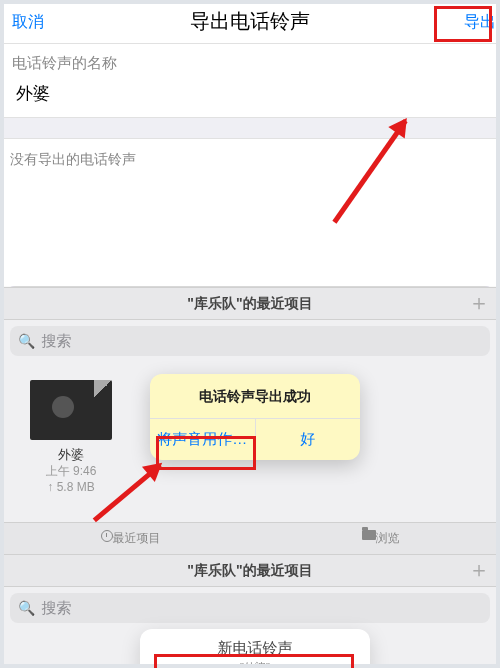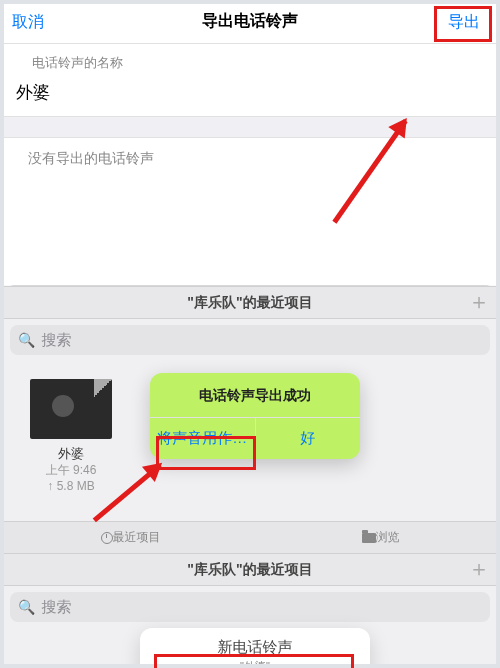--- a/index.html
+++ b/index.html
@@ -29,38 +29,38 @@
     position: relative;
     background: #fff;
     border-bottom: 1px solid #e1e1e1;
   }
   .nav-left {
     position: absolute; left: 12px; top: 0; height: 44px;
     display: flex; align-items: center;
     color: #007aff; font-size: 16px;
   }
   .nav-right {
-    position: absolute; right: 20px; top: 0; height: 44px;
+    position: absolute; right: 4px; top: 0; height: 44px;
     display: flex; align-items: center;
     color: #007aff; font-size: 16px;
   }
-  .nav-title { font-size: 16px; font-weight: 700; color: #000; }
+  .nav-title { font-size: 20px; font-weight: 400; color: #000; }
   .form-section { background: #fff; }
   .form-label {
-    padding: 10px 32px 4px;
-    font-size: 13px; color: #888; font-family: Liberation Serif, serif;
+    padding: 10px 12px 4px;
+    font-size: 15px; color: #888; font-family: Liberation Serif, serif;
   }
   .form-input {
     width: 100%; padding: 6px 16px 14px;
     border: none; font-size: 17px; color: #000;
     background: #fff;
   }
   .gap { height: 22px; background: #efeff4; border-top:1px solid #e1e1e1; border-bottom:1px solid #e1e1e1;}
   .no-export {
-    padding: 12px 28px;
+    padding: 12px 10px;
     font-size: 14px; color: #888;
     background: #fff;
   }
   .big-space { height: 105px; background:#fff; }
 
   
   .panel {
     background: #f0f0f2;
     border-top: 1px solid #d0d0d0;
   }
@@ -118,21 +118,21 @@
     margin-top: 6px;
   }
   .thumb-meta {
     text-align: center; font-size: 12px; color: #999;
     line-height: 1.3;
   }
 
   .popup {
     position: absolute; left: 150px; top: 12px;
     width: 210px;
-    background: #bef264;
+    background: #fef9c3;
     border-radius: 12px;
     box-shadow: 0 6px 20px rgba(0,0,0,.2);
     overflow: hidden;
   }
   .popup-title {
     text-align: center; padding: 14px 10px 12px;
     font-size: 14px; font-weight: 600; color: #222;
   }
   .popup-actions {
     display: flex; border-top: 1px solid #e0e0e0;
@@ -145,21 +145,21 @@
   }
   .popup-btn:last-child { border-right: none; }
 
   .tabbar {
     display: flex; height: 32px;
     background: #e6e6e8;
     border-top: 1px solid #d0d0d0;
     align-items: center; justify-content: space-around;
     font-size: 12px; color: #888;
   }
-  .tabbar .tab { display:flex; align-items:center; }
+  .tabbar .tab { display:flex; }
   .clock-icon {
     width: 12px; height: 12px; border: 1.5px solid #888; border-radius: 50%;
     position: relative; display:inline-block;
   }
   .clock-icon::after {
     content:""; position:absolute; left:4px; top:1.5px;
     width:1.5px; height:4px; background:#888;
   }
   .folder-icon {
     width: 14px; height: 10px; background:#888; border-radius:1px;

